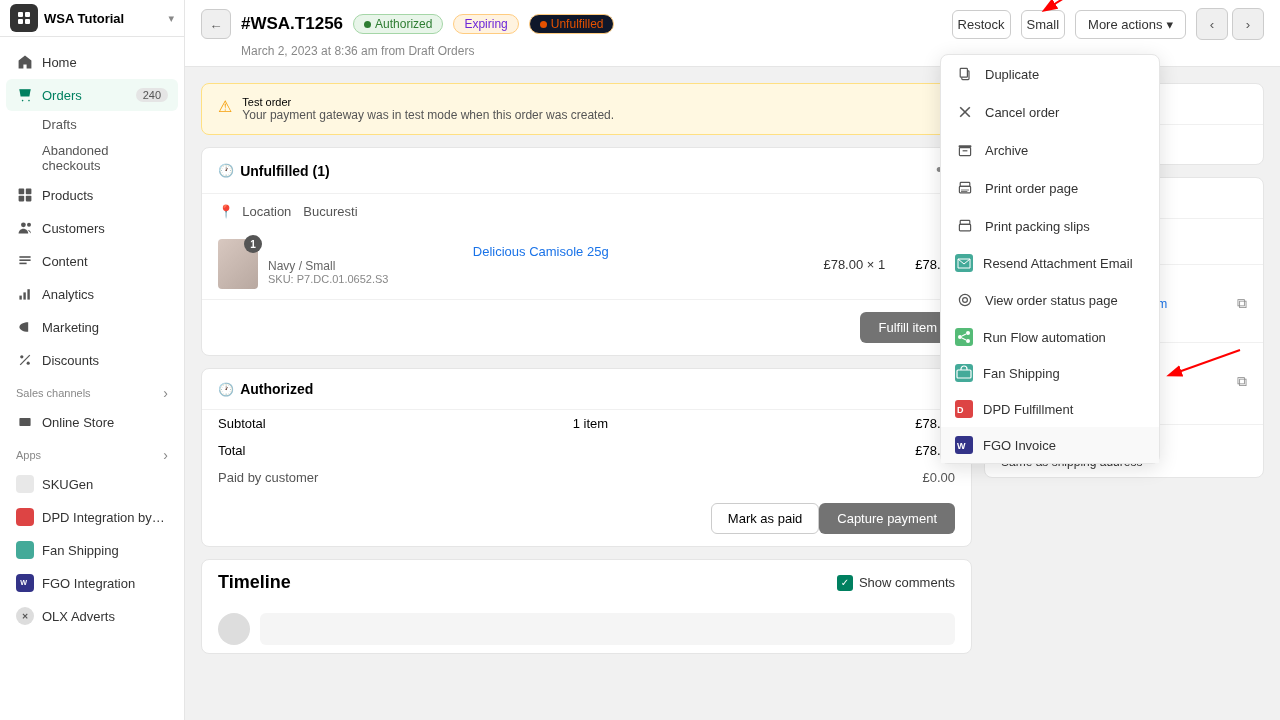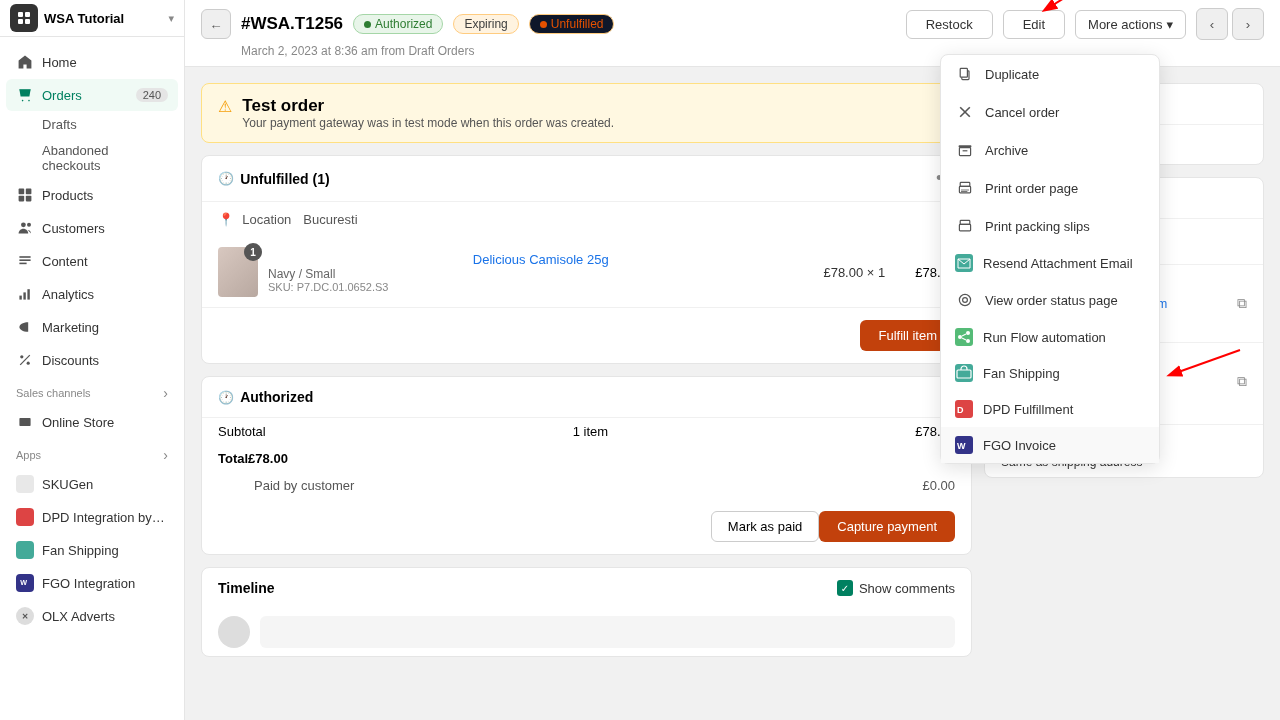--- a/index.html
+++ b/index.html
@@ -15,72 +15,72 @@
     .sidebar-item-label { font-size: 13px; flex: 1; }
     .sidebar-item-badge { background: #e5e5e5; border-radius: 10px; padding: 1px 7px; font-size: 11px; color: #555; }
     .sidebar-section-title { font-size: 11px; color: #888; padding: 8px 16px 4px; font-weight: 500; display: flex; justify-content: space-between; align-items: center; gap: 36px; }
     .sidebar-sub-item { padding: 5px 10px 5px 36px; cursor: pointer; color: #555; font-size: 13px; border-radius: 6px; margin: 1px 6px; }
 
     
     .main { flex: 1; display: flex; flex-direction: column; overflow: hidden; }
     .topbar-back { width: 30px; height: 30px; border: 1px solid #ccc; border-radius: 6px; display: flex; align-items: center; justify-content: center; cursor: pointer; color: #555; }
     .badge { display: inline-flex; align-items: center; gap: 4px; padding: 2px 10px; border-radius: 12px; font-size: 12px; font-weight: 500; }
     .badge-authorized { background: #e8f5e9; color: #2e7d32; border: 1px solid #a5d6a7; }
-    .badge-expiring { background: #fff3e0; color: #404040; border: 1px solid #ffcc80; }
+    .badge-expiring { background: #fff3e0; color: #6d28d9; border: 1px solid #ffcc80; }
     .badge-unfulfilled { background: #0f172a; color: #e65100; border: 1px solid #ffcc80; }
     .badge-dot { width: 7px; height: 7px; border-radius: 50%; }
     .badge-dot-green { background: #2e7d32; }
     .badge-dot-orange { background: #e65100; }
-    .topbar-btn { padding: 6px 19px; border-radius: 6px; border: 1px solid #ccc; background: #fff; cursor: pointer; font-size: 13px; color: #333; text-align: right; }
+    .topbar-btn { padding: 6px 5px; border-radius: 6px; border: 1px solid #ccc; background: #fff; cursor: pointer; font-size: 13px; color: #333; text-align: right; }
     .topbar-btn-more { display: flex; align-items: center; gap: 4px; padding: 6px 12px; border-radius: 6px; border: 1px solid #ccc; background: #fff; cursor: pointer; font-size: 13px; color: #333; }
     .topbar-nav-btn { width: 32px; height: 32px; border: 1px solid #ccc; border-radius: 6px; display: flex; align-items: center; justify-content: center; cursor: pointer; color: #555; }
 
     
     .content-area { flex: 1; overflow-y: auto; display: flex; gap: 12px; padding: 16px; }
     .content-left { flex: 1; display: flex; flex-direction: column; gap: 12px; }
     .content-right { width: 280px; flex-shrink: 0; display: flex; flex-direction: column; gap: 12px; }
 
     
     .card { background: #fff; border-radius: 8px; border: 1px solid #e5e5e5; }
 
     
     .warning-banner { background: #fff8e1; border: 1px solid #ffe082; border-radius: 8px; padding: 12px 16px; display: flex; gap: 10px; align-items: flex-start; }
     .warning-icon { color: #f59e0b; font-size: 16px; margin-top: 1px; }
-    .warning-title { font-weight: 700; font-size: 17px; }
+    .warning-title { font-weight: 400; font-size: 11px; }
     .warning-text { font-size: 12px; color: #555; }
 
     
     .unfulfilled-header { padding: 12px 16px; display: flex; align-items: center; justify-content: space-between; border-bottom: 1px solid #f0f0f0; }
     .unfulfilled-title-row { display: flex; align-items: center; gap: 6px; }
     .unfulfilled-icon { color: #f59e0b; }
     .more-btn { color: #888; font-size: 18px; cursor: pointer; background: none; border: none; }
     .location-row { padding: 10px 16px; display: flex; align-items: center; gap: 8px; color: #555; font-size: 13px; }
     .product-row { padding: 10px 16px; display: flex; align-items: center; gap: 10px; border-bottom: 1px solid #f0f0f0; }
     .product-qty-badge { background: #555; color: #fff; border-radius: 50%; width: 18px; height: 18px; display: flex; align-items: center; justify-content: center; font-size: 10px; font-weight: 600; position: absolute; top: -4px; right: -4px; }
     .product-img-inner { width: 40px; height: 50px; background: linear-gradient(135deg, #ccc, #aaa); border-radius: 4px; }
     .product-info { flex: 1; }
     .product-name { color: #1a73e8; font-size: 13px; }
     .product-variant { font-size: 12px; color: #666; }
     .product-sku { font-size: 11px; color: #888; }
     .product-price-unit { font-size: 13px; color: #333; }
     .product-price-total { font-size: 13px; font-weight: 500; }
     .fulfill-btn-row { padding: 12px 16px; display: flex; justify-content: flex-end; }
-    .btn-green { background: #c2410c; color: #fff; border: none; padding: 8px 18px; border-radius: 6px; cursor: pointer; font-size: 13px; font-weight: 500; }
+    .btn-green { background: #737373; color: #fff; border: none; padding: 8px 18px; border-radius: 6px; cursor: pointer; font-size: 13px; font-weight: 500; }
 
     
     .authorized-header { padding: 12px 16px; display: flex; align-items: center; gap: 6px; border-bottom: 1px solid #f0f0f0; }
-    .line-row { padding: 6px 16px; display: flex; justify-content: flex-start; font-size: 13px; }
-    .line-row.bold { font-weight: 700; }
-    .paid-row { padding: 6px 16px; display: flex; justify-content: space-between; font-size: 13px; color: #555; margin-left: 36px; }
+    .line-row { padding: 6px 16px; display: flex; justify-content: space-between; font-size: 13px; }
+    .line-row.bold { font-weight: 400; }
+    .paid-row { padding: 6px 16px; display: flex; justify-content: space-between; font-size: 13px; color: #555; }
     .payment-btns { padding: 12px 16px; display: flex; gap: 0; justify-content: flex-end; }
     .btn-outline { border: 1px solid #ccc; background: #fff; padding: 7px 16px; border-radius: 6px; cursor: pointer; font-size: 13px; }
 
     
     .timeline-header { padding: 12px 16px; display: flex; align-items: center; justify-content: space-between; }
-    .timeline-title { font-size: 14px; font-weight: 600; }
+    .timeline-title { font-size: 18px; font-weight: 600; }
     .show-comments { display: flex; align-items: center; gap: 6px; font-size: 13px; color: #333; }
     .checkbox { width: 16px; height: 16px; border-radius: 3px; background: #008060; display: flex; align-items: center; justify-content: center; }
     .checkbox-check { color: #fff; font-size: 10px; }
     .timeline-avatar { width: 32px; height: 32px; border-radius: 50%; background: #ddd; flex-shrink: 0; }
 
     
     .notes-card { }
     .notes-title { font-size: 14px; font-weight: 600; padding: 12px 16px; border-bottom: 1px solid #f0f0f0; }
     .notes-empty { padding: 12px 16px; font-size: 13px; color: #888; }
     .customer-card { }
@@ -269,21 +269,21 @@
       </span>
       <span class="badge badge-expiring">
         <span>Expiring</span>
       </span>
       <span class="badge badge-unfulfilled">
         <span class="badge-dot badge-dot-orange"></span>
         <span>Unfulfilled</span>
       </span>
       <div style="flex:1;"></div>
       <button class="topbar-btn">Restock</button>
-      <button class="topbar-btn">Edit</button>
+      <button class="topbar-btn">Small</button>
       <button class="topbar-btn-more">
         <span>More actions</span>
         <span>▾</span>
       </button>
       <div style="display:flex;gap:4px;">
         <button class="topbar-nav-btn">‹</button>
         <button class="topbar-nav-btn">›</button>
       </div>
     </div>
     <div style="font-size:12px;color:#888;margin-top:4px;margin-left:40px;">March 2, 2023 at 8:36 am from Draft Orders</div>

